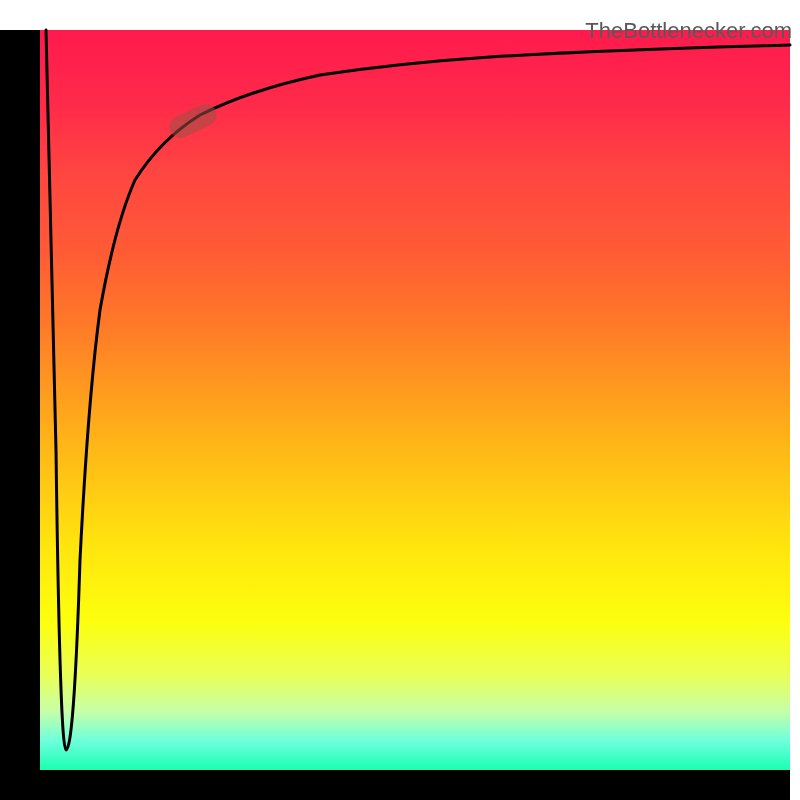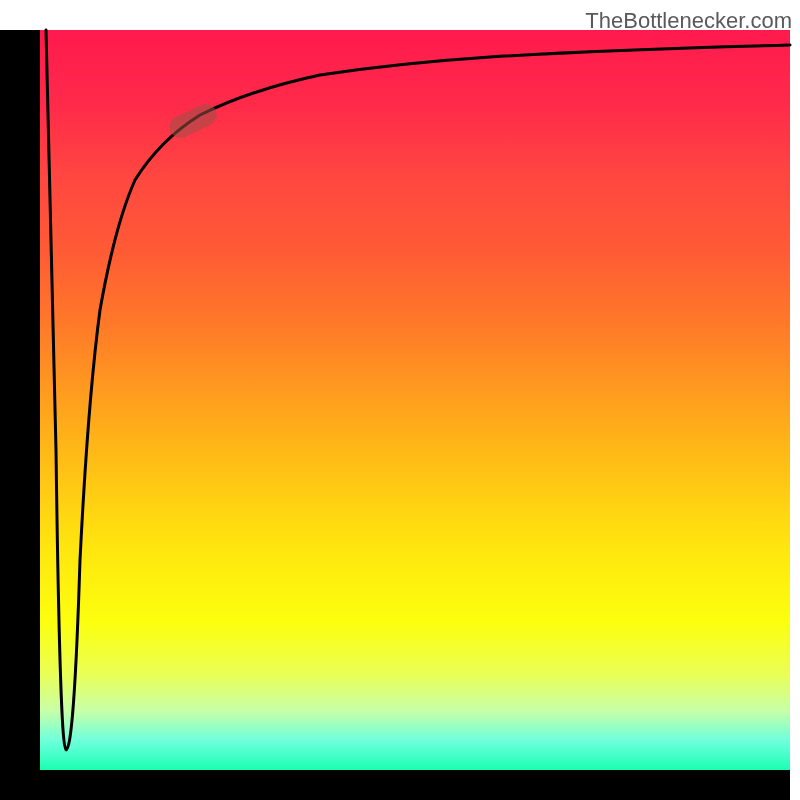--- a/index.html
+++ b/index.html
@@ -6,21 +6,21 @@
   body {
     width: 800px;
     height: 800px;
     background: #fff;
     position: relative;
     font-family: Arial, Helvetica, sans-serif;
     overflow: hidden;
   }
   .watermark {
     position: absolute;
-    top: 8px;
+    top: 18px;
     right: 8px;
     font-size: 22px;
     color: #595959;
     font-weight: 400;
     z-index: 10;
   }
   .chart-frame {
     position: absolute;
     left: 0;
     top: 0;

